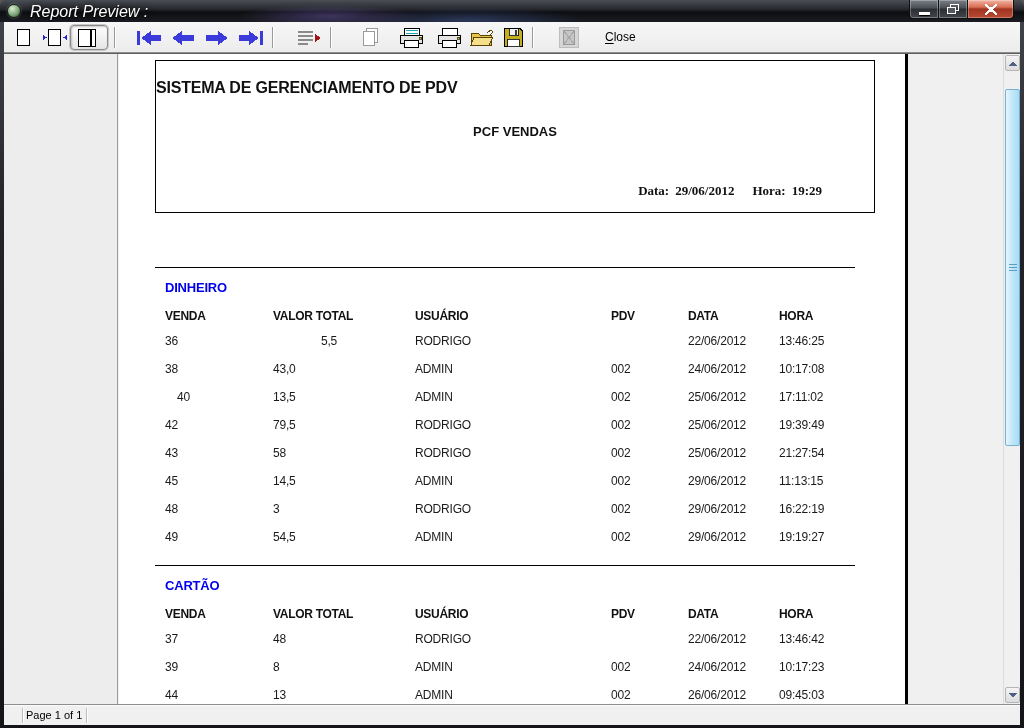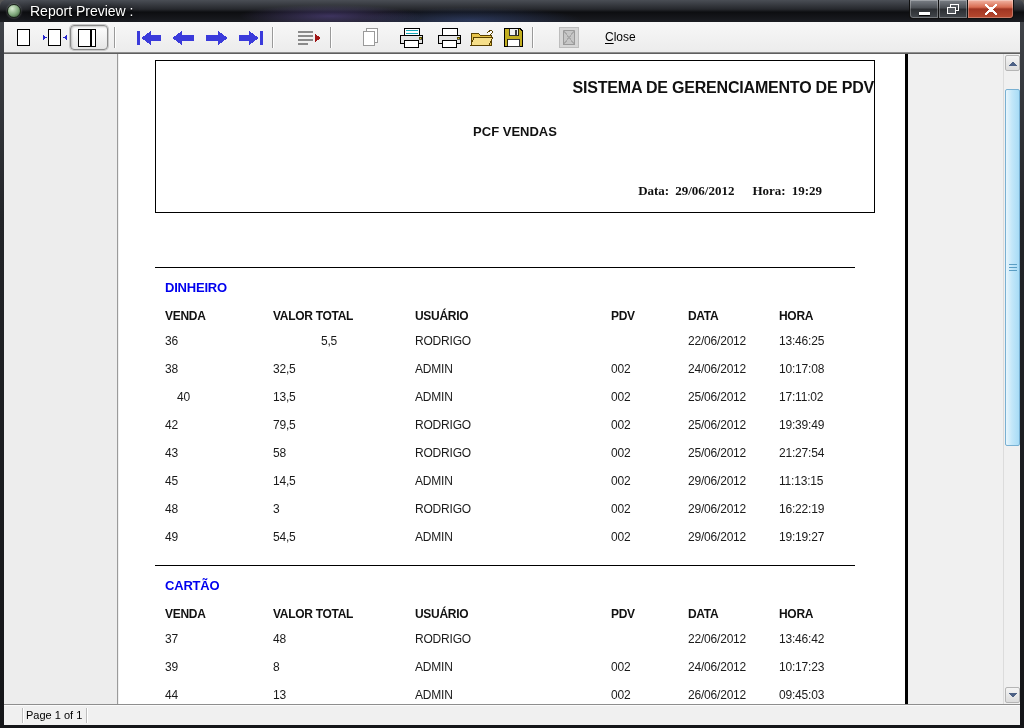--- a/index.html
+++ b/index.html
@@ -13,22 +13,22 @@
   
   .titlebar{position:absolute;left:0;top:0;width:1024px;height:22px;
     background:
       radial-gradient(130px 16px at 330px 16px, rgba(140,110,225,.35), transparent 70%),
       radial-gradient(160px 18px at 470px 20px, rgba(90,130,235,.28), transparent 70%),
       linear-gradient(180deg,#4a4e55 0%,#26282d 42%,#0d0e11 55%,#1b1d22 100%);
     border-radius:6px 6px 0 0;}
   .app-icon{position:absolute;left:7px;top:4px;width:14px;height:14px;border-radius:50%;
     background:radial-gradient(circle at 35% 30%, #d8ecd2, #7fa77a 55%, #3c5a3a 90%);
     border:1px solid #1a241a;box-shadow:0 0 2px rgba(255,255,255,.4);}
-  .title{position:absolute;left:30px;top:3px;color:#fff;font-size:14px;
-    text-shadow:0 0 6px rgba(0,0,0,.9),0 1px 1px #000;}
+  .title{position:absolute;left:30px;top:3px;color:#fff;font-size:16px;
+    text-shadow:0 0 6px rgba(0,0,0,.9),0 1px 1px #000;font-style:italic;}
   .caption-buttons{position:absolute;right:10px;top:0;height:19px;display:flex;}
   .cap-btn{height:19px;display:flex;align-items:center;justify-content:center;
     border:1px solid #101010;border-top:none;
     box-shadow:inset 0 0 0 1px rgba(255,255,255,.28);
     background:linear-gradient(180deg,#7b8087 0%,#4a4e53 45%,#2b2e32 50%,#43474c 100%);}
   .cap-btn.min{width:30px;border-radius:0 0 0 4px;}
   .cap-btn.max{width:29px;border-left:none;}
   .cap-btn.close{width:46px;border-left:none;border-radius:0 0 4px 0;
     background:linear-gradient(180deg,#f2b5a4 0%,#d86c52 40%,#a33а22 50%,#b84a30 100%);
     background:linear-gradient(180deg,#f2b5a4 0%,#d86c52 40%,#a03522 50%,#b84a30 100%);}
@@ -56,21 +56,21 @@
 
   
   .client{position:relative;flex:1 1 auto;border-top:1px solid #5f5f5f;background:#f0f0f0;overflow:hidden;}
   .thumb-pane{position:absolute;left:0;top:0;width:114px;height:100%;
     background:#ededed;border-right:1px solid #9b9b9b;}
   .page{position:absolute;left:115px;top:0;width:789px;height:100%;background:#fff;
     border-right:3px solid #000;color:#111;}
 
   
   .hdr-box{position:absolute;left:36px;top:6px;width:720px;height:153px;border:1px solid #000;}
-  .hdr-title{position:absolute;left:0;top:18px;width:100%;text-align:right;
+  .hdr-title{position:absolute;left:0;top:18px;width:100%;text-align:left;
     font-size:16px;font-weight:bold;letter-spacing:-0.2px;}
   .hdr-sub{position:absolute;left:0;top:63px;width:100%;text-align:center;
     font-size:13px;font-weight:bold;}
   .hdr-dt{position:absolute;right:52px;top:122px;font-family:"Liberation Serif",serif;
     font-size:13px;font-weight:bold;}
   .hdr-dt .val{margin-left:6px;}
   .hdr-dt .sp{margin-left:18px;}
   .rpt-title{position:absolute;left:36px;top:169px;width:720px;text-align:center;
     font-size:17px;font-weight:bold;letter-spacing:-0.3px;}
 
@@ -271,21 +271,21 @@
               <div class="drow" style="top: 67px;">
                 <div class="dcell" style="left: 46px;">36</div>
                 <div class="dcell" style="left: 154px; margin-left: 48px;">5,5</div>
                 <div class="dcell" style="left: 296px;">RODRIGO</div>
                 <div class="dcell" style="left: 492px;"></div>
                 <div class="dcell" style="left: 569px;">22/06/2012</div>
                 <div class="dcell" style="left: 660px;">13:46:25</div>
               </div>
               <div class="drow" style="top: 95px;">
                 <div class="dcell" style="left: 46px;">38</div>
-                <div class="dcell" style="left: 154px;">32,5</div>
+                <div class="dcell" style="left: 154px;">43,0</div>
                 <div class="dcell" style="left: 296px;">ADMIN</div>
                 <div class="dcell" style="left: 492px;">002</div>
                 <div class="dcell" style="left: 569px;">24/06/2012</div>
                 <div class="dcell" style="left: 660px;">10:17:08</div>
               </div>
               <div class="drow" style="top: 123px;">
                 <div class="dcell" style="left: 58px;">40</div>
                 <div class="dcell" style="left: 154px;">13,5</div>
                 <div class="dcell" style="left: 296px;">ADMIN</div>
                 <div class="dcell" style="left: 492px;">002</div>

